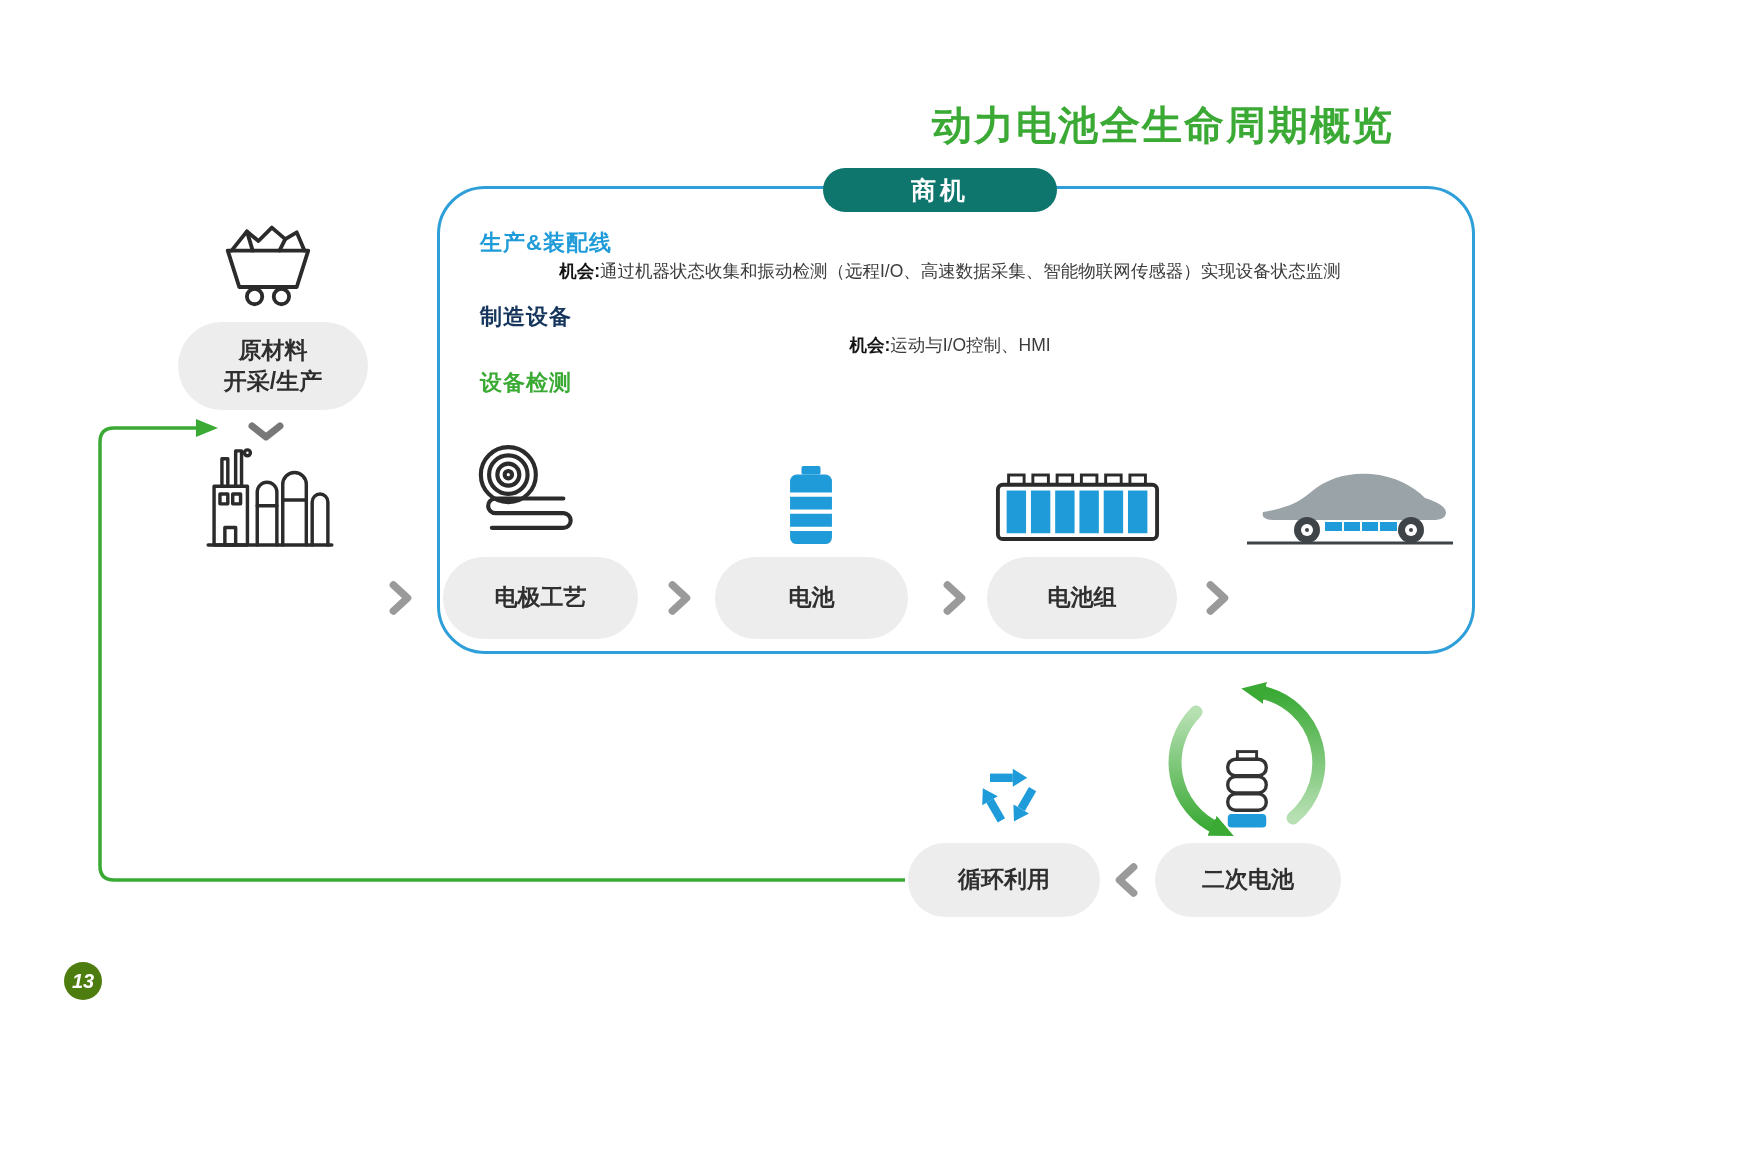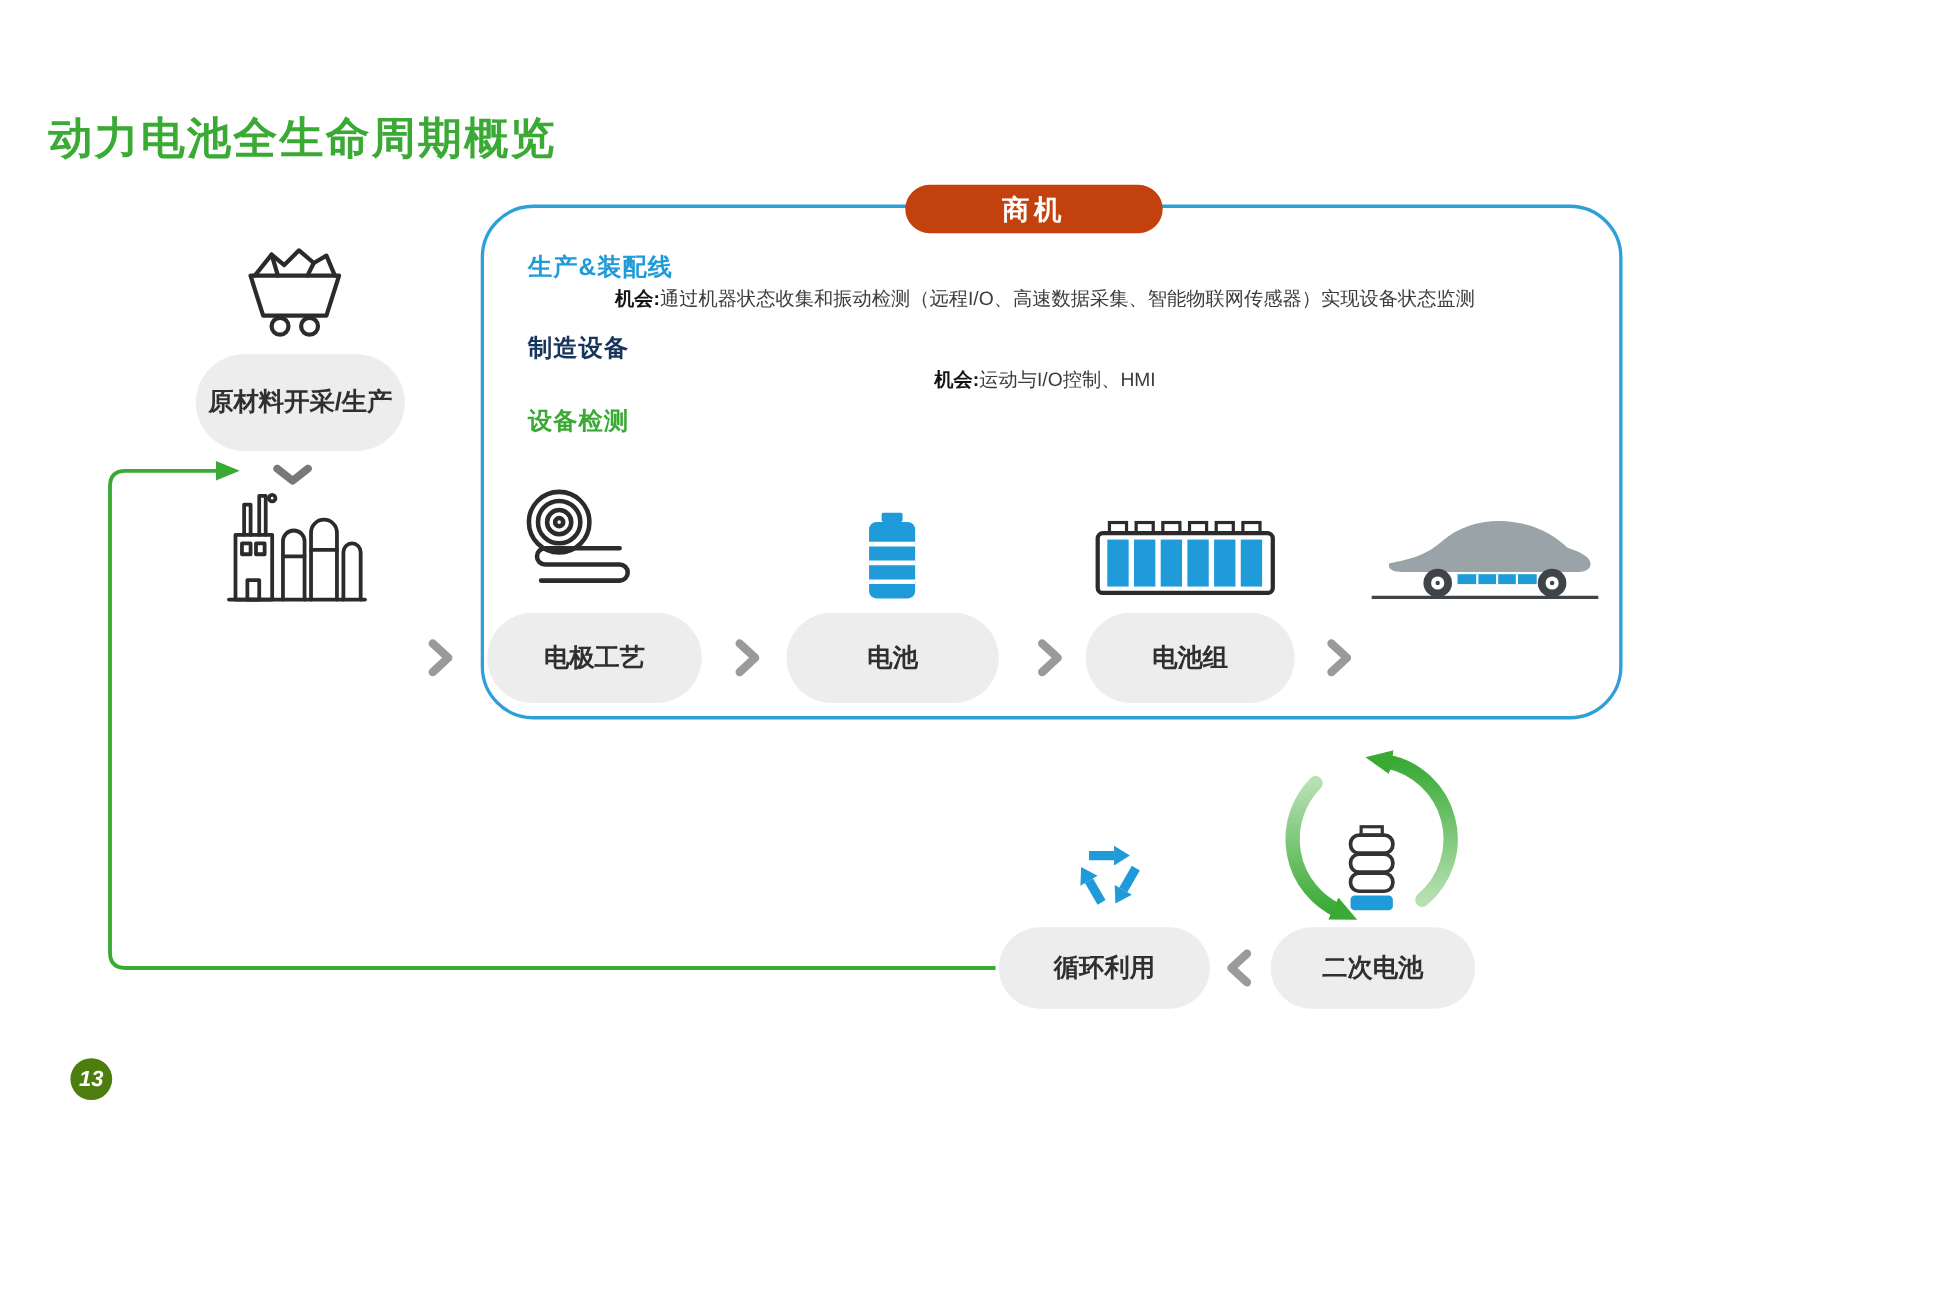--- a/index.html
+++ b/index.html
@@ -1,35 +1,35 @@
 <!DOCTYPE html>
 <html><head>
 <meta charset="utf-8">
 <style>
   * { margin:0; padding:0; box-sizing:border-box; }
   body { font-family:"Liberation Sans", sans-serif; background:#fff; }
   .canvas { position:relative; width:1764px; height:1172px; background:#fff; overflow:hidden; }
   .abs { position:absolute; }
 
-  .title { left:0; top:98px; width:1394px; text-align:left;
-           font-size:40px; font-weight:bold; color:#3aaa35; letter-spacing:2px;padding-left:44px; }
+  .title { left:0; top:98px; width:1394px; text-align:right;
+           font-size:40px; font-weight:bold; color:#3aaa35; letter-spacing:2px; }
 
   .opp-box { left:437px; top:186px; width:1038px; height:468px;
              border:3px solid #2e9fd8; border-radius:48px; background:#fff; }
-  .badge { left:823px; top:168px; width:234px; height:44px; background:#c2410c;
+  .badge { left:823px; top:168px; width:234px; height:44px; background:#0f766e;
            border-radius:22px; color:#fff; font-size:25px; font-weight:bold;
            display:flex; align-items:center; justify-content:center; letter-spacing:4px; }
 
   .opp-h { left:480px; font-size:22px; font-weight:bold; letter-spacing:1px; }
   .h-blue { color:#1e9bd8; } .h-navy { color:#16355c; } .h-green { color:#3aaa35; }
   .opp-d { left:480px; font-size:17.5px; color:#3c3c3c; width:940px;text-align:center; }
   .pfx { font-weight:bold; color:#141414; }
 
   .pill { background:#ededed; border-radius:60px; color:#2f2f2f;
-          display:flex; flex-direction:row; align-items:center; justify-content:center;
+          display:flex; flex-direction:column; align-items:center; justify-content:center;
           font-size:23px; font-weight:600; line-height:1.35; text-align:center; }
 
   .page-num { left:64px; top:962px; width:38px; height:38px; border-radius:50%;
               background:#4d7c0f; color:#fff; font-size:20px; font-weight:bold; font-style:italic;
               display:flex; align-items:center; justify-content:center; }
 
   svg { display:block; }
   .overlay { left:0; top:0; pointer-events:none; }
 </style>
 </head>

